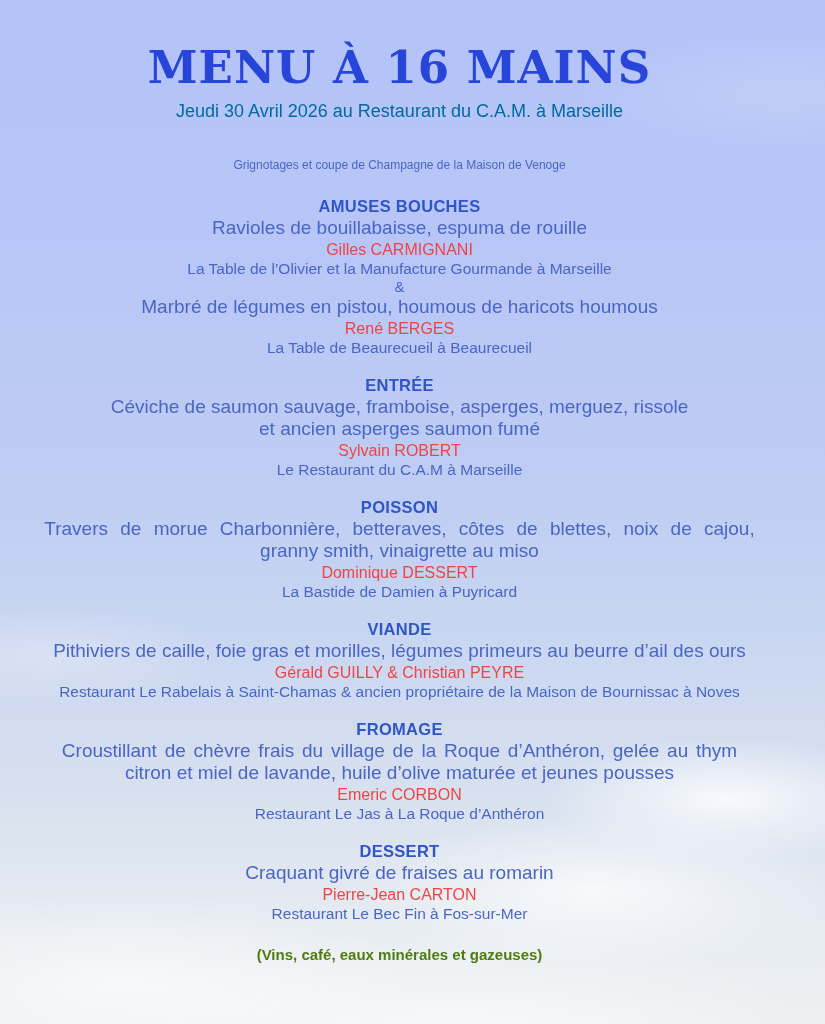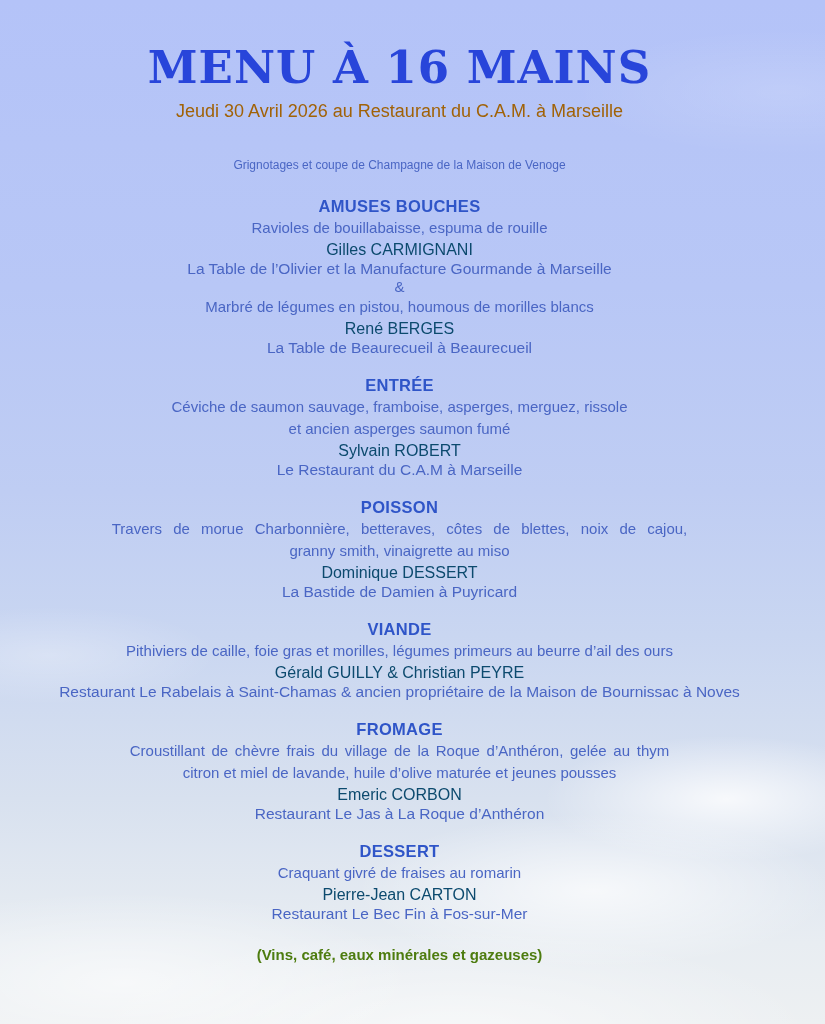--- a/index.html
+++ b/index.html
@@ -32,21 +32,21 @@
     font-size: 45px;
     line-height: 52px;
     letter-spacing: 1px;
     color: #2845da;
   }
 
   .menu-subtitle {
     margin-top: 5px;
     font-size: 18px;
     line-height: 24px;
-    color: #a16207;
+    color: #0369a1;
   }
 
   .intro-line {
     margin-top: 30px;
     font-size: 12px;
     line-height: 24px;
     color: #4a66c4;
   }
 
   .sections { margin-top: 18px; }
@@ -55,33 +55,33 @@
 
   .section-name {
     font-size: 16.5px;
     font-weight: bold;
     letter-spacing: 0.3px;
     line-height: 22px;
     color: #2f55c8;
   }
 
   .dish-line {
-    font-size: 15px;
+    font-size: 19px;
     line-height: 22px;
     color: #4a66c4;
     padding: 0 20px;
   }
 
   .dish-line.ws-wide   { word-spacing: 7px; }
   .dish-line.ws-slight { word-spacing: 2.5px; }
 
   .chef-name {
     font-size: 16px;
     line-height: 21px;
-    color: #0c4a6e;
+    color: #ef4444;
   }
 
   .restaurant-name {
     font-size: 15.5px;
     line-height: 18px;
     color: #4a66c4;
   }
 
   .joiner {
     font-size: 15px;
@@ -117,21 +117,21 @@
 
   <div class="intro-line">Grignotages et coupe de Champagne de la Maison de Venoge</div>
 
   <div class="sections" id="sections">
       <div class="section">
         <div class="section-name">AMUSES BOUCHES</div>
         <div class="dish-line">Ravioles de bouillabaisse, espuma de rouille</div>
         <div class="chef-name">Gilles CARMIGNANI</div>
         <div class="restaurant-name">La Table de l’Olivier et la Manufacture Gourmande à Marseille</div>
         <div class="joiner">&amp;</div>
-        <div class="dish-line">Marbré de légumes en pistou, houmous de morilles blancs</div>
+        <div class="dish-line">Marbré de légumes en pistou, houmous de haricots houmous</div>
         <div class="chef-name">René BERGES</div>
         <div class="restaurant-name">La Table de Beaurecueil à Beaurecueil</div>
       </div>
       <div class="section">
         <div class="section-name">ENTRÉE</div>
         <div class="dish-line">Céviche de saumon sauvage, framboise, asperges, merguez, rissole</div>
         <div class="dish-line">et ancien asperges saumon fumé</div>
         <div class="chef-name">Sylvain ROBERT</div>
         <div class="restaurant-name">Le Restaurant du C.A.M à Marseille</div>
       </div>

